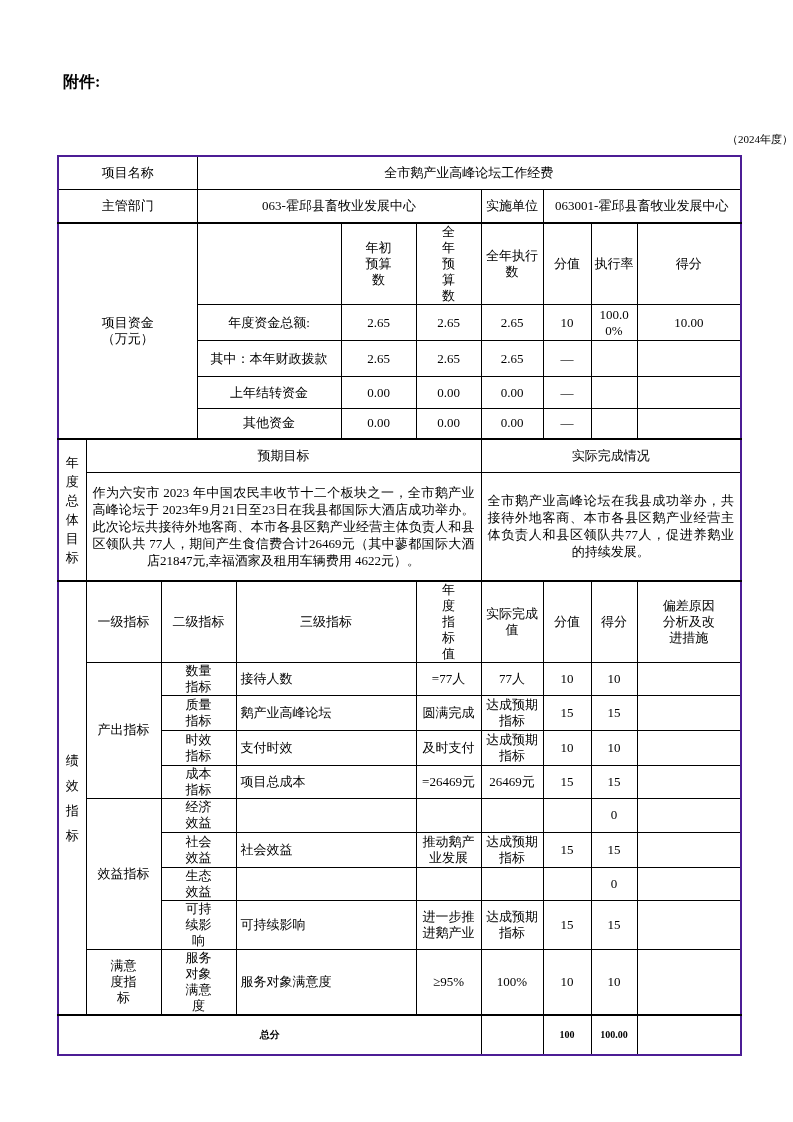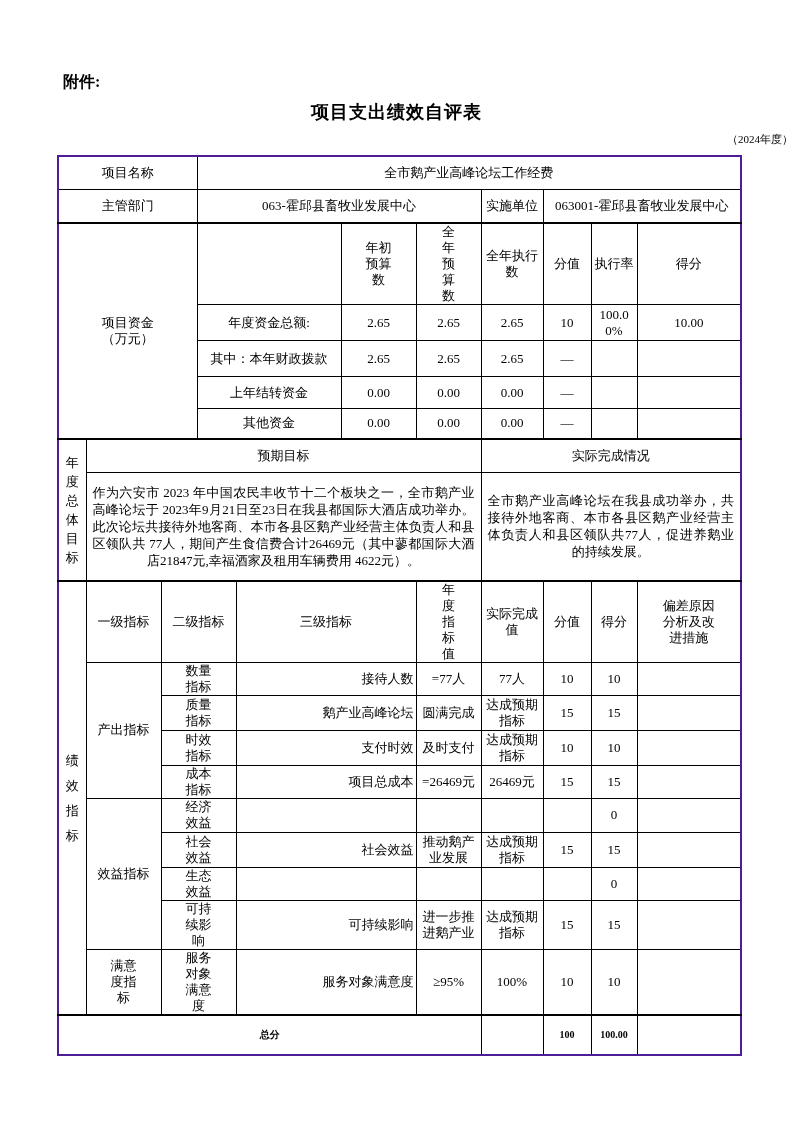--- a/index.html
+++ b/index.html
@@ -13,21 +13,21 @@
   .subtitle{position:absolute;left:0;top:132px;width:793px;text-align:right;font-size:11px;}
   table.main{
     position:absolute;left:57px;top:155px;width:683px;
     border-collapse:collapse;table-layout:fixed;border:2px solid #4c1d95;
   }
   td{
     border:1px solid #000;font-size:13px;line-height:16px;
     text-align:center;vertical-align:middle;padding:1px 2px;overflow:hidden;word-break:break-all;
   }
   .bt2 td{border-top:2px solid #000;}
-  .tl{text-align:right;padding-left:21px;}
+  .tl{text-align:left;padding-left:4px;}
   .hpad{padding:0 22px;}
   .hpad4{padding:6px 4px;}
   .fs12{font-size:13px;}
   .bold{font-weight:bold;}
   .big{font-size:10px;}
   .prel{white-space:pre-line;}
   .just{
     text-align:justify;text-align-last:center;-moz-text-align-last:center;
     padding:3px 6px;font-size:13px;line-height:17px;
   }
@@ -38,21 +38,20 @@
   .r6{height:32px}.r7{height:30px}.r8{height:30px}.r9{height:95px}.r10{height:47px}
   .r11{height:29px}.r12{height:29px}.r13{height:30px}.r14{height:30px}.r15{height:34px}
   .r16{height:35px}.r17{height:31px}.r18{height:30px}.r19{height:35px}.r20{height:40px}
 </style>
 </head>
 <body>
 
 <div class="page">
 
   <div class="attachment">附件:</div>
-  <div class="title">项目支出绩效自评表</div>
   <div class="subtitle">（2024年度）</div>
 
   <table class="main">
     <colgroup>
       <col style="width:28px">
         <col style="width:75px">
         <col style="width:36px">
         <col style="width:39px">
       <col style="width:105px">
         <col style="width:75px">

